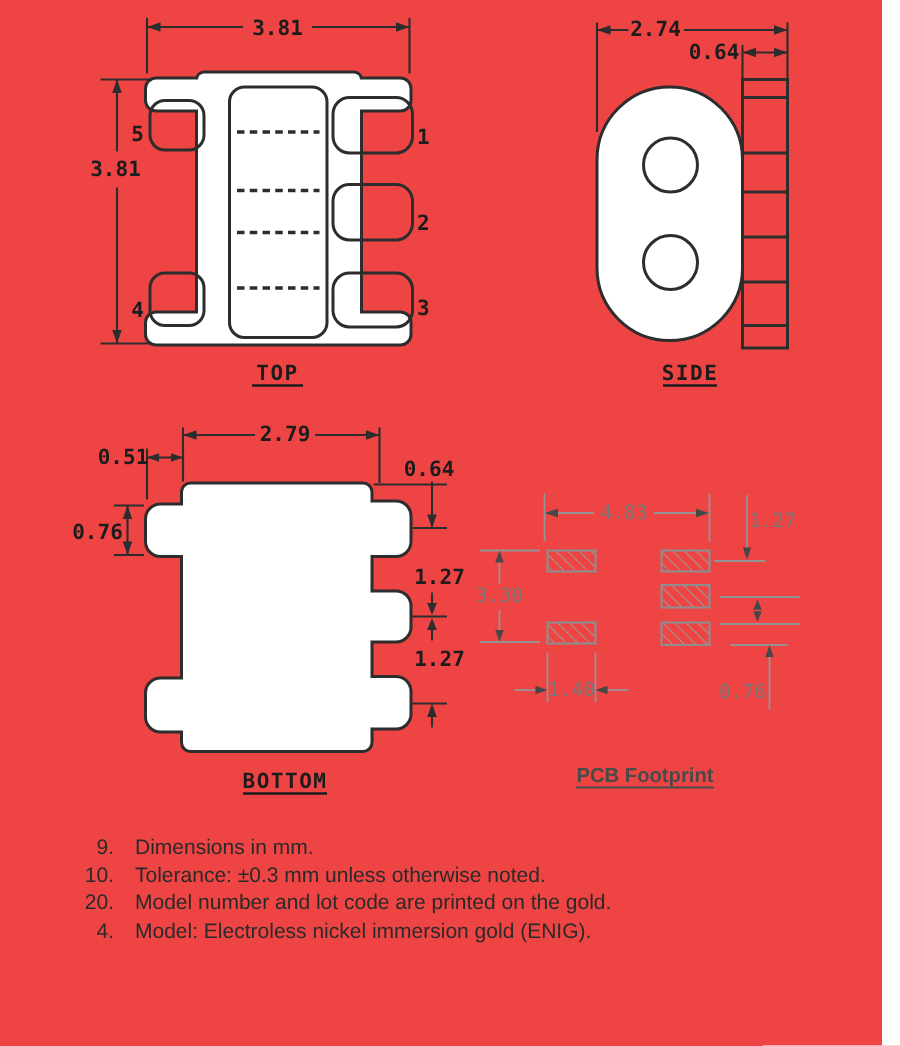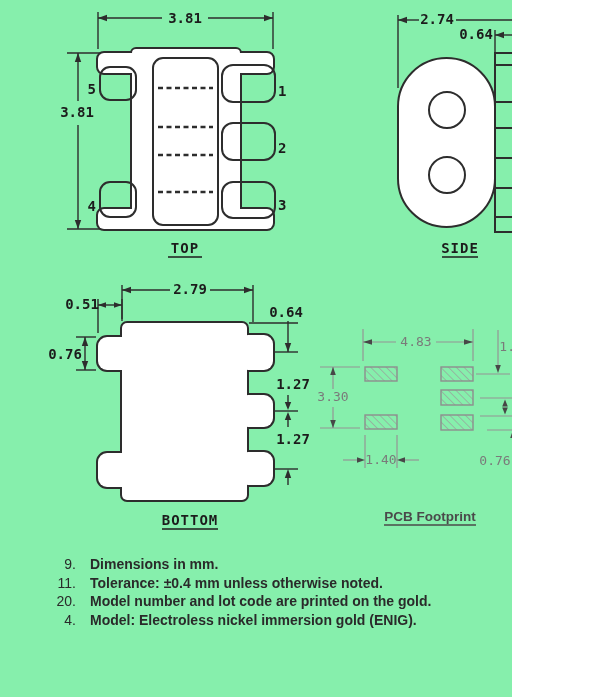--- a/index.html
+++ b/index.html
@@ -1,16 +1,16 @@
 <!DOCTYPE html>
 <html><head>
 <meta charset="utf-8">
 <style>
   html,body{margin:0;padding:0;background:#ffffff;}
-  .page{position:relative;width:512px;height:697px;background:#86efac;overflow:hidden;
+  .page{position:relative;width:588px;height:697px;background:#ef4444;overflow:hidden;
         font-family:"Liberation Sans",sans-serif;}
   .drawing{position:absolute;}
   
   .ln{fill:none;stroke:#2d2d2d;stroke-width:2;}
   .u1{fill:none;stroke:#2d2d2d;stroke-width:4;}
   .u2{fill:#ffffff;stroke:none;}
   .wfill{fill:#ffffff;stroke:#2d2d2d;stroke-width:2;}
   .dimln{stroke:#2d2d2d;stroke-width:1.4;fill:none;}
   .dash{stroke:#2d2d2d;stroke-width:2.4;stroke-dasharray:5 3.5;fill:none;}
   .arw{fill:#2d2d2d;stroke:none;}
@@ -23,21 +23,21 @@
   .pad{stroke:#8e8e8e;stroke-width:1.4;fill:url(#hatch);}
   .fln{stroke:#949494;stroke-width:1.2;fill:none;}
   .ftx{font-size:13px;fill:#7a7a7a;}
   .farw{fill:#474747;stroke:none;}
   .flbl{font-family:"Liberation Sans",sans-serif;font-size:13.5px;font-weight:bold;fill:#4a4a4a;}
   .fll{stroke:#4a4a4a;stroke-width:1.4;}
   
   .notes{position:absolute;left:46px;top:555px;width:520px;font-size:14px;color:#2a2a2a;}
   .note-row{display:flex;line-height:18.6px;}
   .note-num{width:30px;text-align:right;margin-right:14px;flex:0 0 30px;}
-  .note-text{flex:1;font-weight:bold;}
+  .note-text{flex:1;}
 </style>
 </head>
 <body>
 
 <div class="page">
 
   <svg class="drawing" style="left:10px;top:5px" width="300" height="255" viewBox="0 0 300 255">
 
     <g>
       <rect class="u1" x="122" y="44" width="108" height="179" rx="4"></rect>
@@ -265,22 +265,22 @@
     <text class="flbl" x="120" y="206" text-anchor="middle">PCB Footprint</text>
     <line class="fll" x1="74" y1="210" x2="166" y2="210"></line>
   </svg>
 
   <div class="notes">
     <div class="note-row">
       <span class="note-num">9.</span>
       <span class="note-text">Dimensions in mm.</span>
     </div>
     <div class="note-row">
-      <span class="note-num">11.</span>
-      <span class="note-text">Tolerance: ±0.4 mm unless otherwise noted.</span>
+      <span class="note-num">10.</span>
+      <span class="note-text">Tolerance: ±0.3 mm unless otherwise noted.</span>
     </div>
     <div class="note-row">
       <span class="note-num">20.</span>
       <span class="note-text">Model number and lot code are printed on the gold.</span>
     </div>
     <div class="note-row">
       <span class="note-num">4.</span>
       <span class="note-text">Model: Electroless nickel immersion gold (ENIG).</span>
     </div>
   </div>

